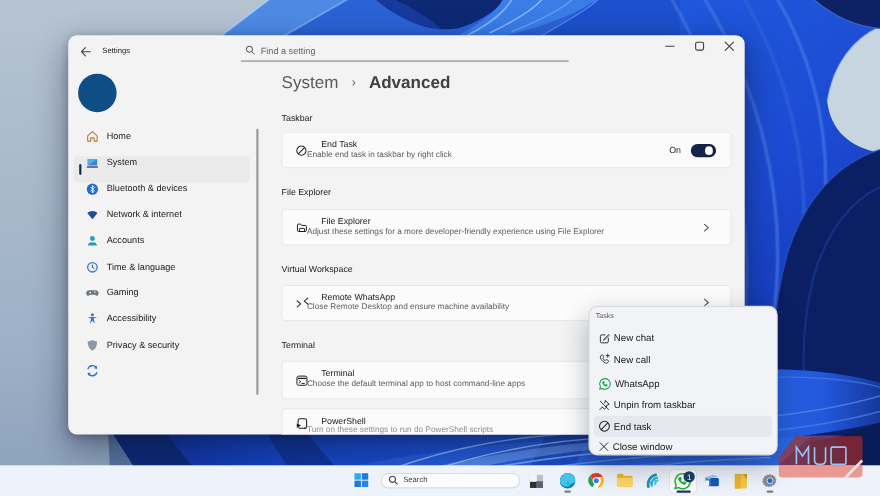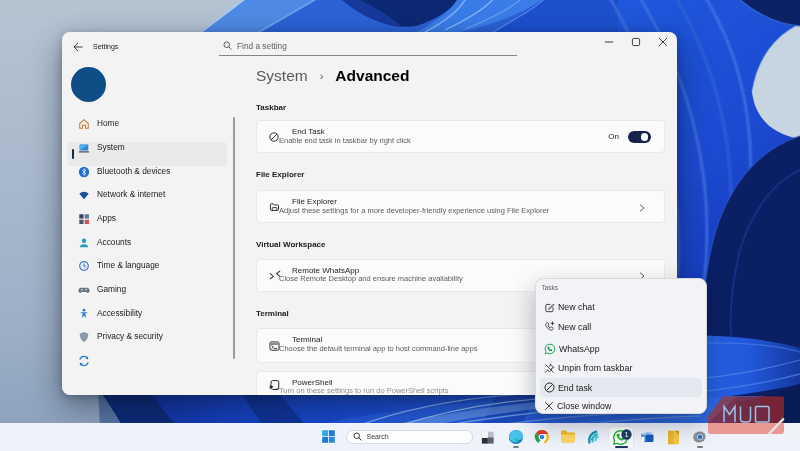--- a/index.html
+++ b/index.html
@@ -22,23 +22,23 @@
   .nav { position:absolute; left:5px; top:86.2px; width:160px; }
   .navitem { position:relative; height:23.7px; display:flex; align-items:flex-start; padding-left:11px; border-radius:4px;
              font-size:8.3px; color:#202020; }
   .navitem svg { margin-right:7px; flex:0 0 auto; }
   .navitem.sel { background:#eaeaea; }
   .navitem.sel::before { content:""; position:absolute; left:4.5px; top:6.8px; width:2.2px; height:10.5px; border-radius:2px; background:#12294e; }
   #sbscroll { position:absolute; left:171.3px; top:85px; width:1.5px; height:242px; background:#9a9a9a; border-radius:2px; }
 
   
   .crumb { position:absolute; left:194px; top:35px; font-size:15.5px; color:#5b5b5b; white-space:nowrap; }
-  .crumb b { color:#000000; font-weight:bold; }
+  .crumb b { color:#404040; font-weight:bold; }
   .crumb .sep { display:inline-block; font-size:11px; color:#5b5b5b; padding:0 12px; transform:translateY(-1.5px); }
-  .sect { position:absolute; left:194px; font-size:8px; font-weight:bold; color:#1a1a1a; }
+  .sect { position:absolute; left:194px; font-size:8px; font-weight:normal; color:#1a1a1a; }
   .card { position:absolute; left:194px; width:409px; background:#fbfbfb; border:1px solid #e9e9e9; border-radius:4px; }
   .card .cicon { position:absolute; left:12px; top:50%; transform:translateY(-50%); }
   .card .ct { position:absolute; left:35px; top:6.2px; font-size:8px; color:#1b1b1b; }
   .card .cs { position:absolute; left:22px; top:14.8px; font-size:7.5px; color:#5d5d5d; white-space:nowrap; }
   .card .chev { position:absolute; right:18px; top:50%; transform:translateY(-50%); }
   .onlabel { position:absolute; right:45px; top:11px; font-size:8px; color:#1b1b1b; }
   .toggle { position:absolute; right:13.5px; top:9.8px; width:23px; height:12.2px; border-radius:6.5px; background:#15234c; }
   .toggle::after { content:""; position:absolute; right:2.2px; top:2.2px; width:7.8px; height:7.8px; border-radius:50%; background:#fff; }
 
   
@@ -190,29 +190,20 @@
         <span>Bluetooth &amp; devices</span>
       </div>
       <div class="navitem">
         <svg width="12" height="12" viewBox="0 0 14 14">
           <path d="M1.5 5.5 a8 8 0 0 1 11 0 L7 12 Z" fill="#1b4f9e"></path>
         </svg>
         <span>Network &amp; internet</span>
       </div>
       <div class="navitem">
         <svg width="12" height="12" viewBox="0 0 14 14">
-          <rect x="1.5" y="1.5" width="5" height="5" fill="#30445e"></rect>
-          <rect x="7.8" y="1.5" width="5" height="5" fill="#5a7a9e"></rect>
-          <rect x="1.5" y="7.8" width="5" height="5" fill="#46586e"></rect>
-          <rect x="7.8" y="7.8" width="5" height="5" fill="#d05050"></rect>
-        </svg>
-        <span>Apps</span>
-      </div>
-      <div class="navitem">
-        <svg width="12" height="12" viewBox="0 0 14 14">
           <circle cx="7" cy="4.4" r="2.6" fill="#2b9dbb"></circle>
           <path d="M2.2 12 a4.8 3.6 0 0 1 9.6 0 Z" fill="#2b9dbb"></path>
         </svg>
         <span>Accounts</span>
       </div>
       <div class="navitem">
         <svg width="12" height="12" viewBox="0 0 14 14">
           <circle cx="7" cy="7" r="5.7" fill="#3a78c8"></circle>
           <circle cx="7" cy="7" r="4.3" fill="#e8eef5"></circle>
           <path d="M7 4.2 V7 L9 8.4" stroke="#23476e" stroke-width="1" fill="none"></path>

